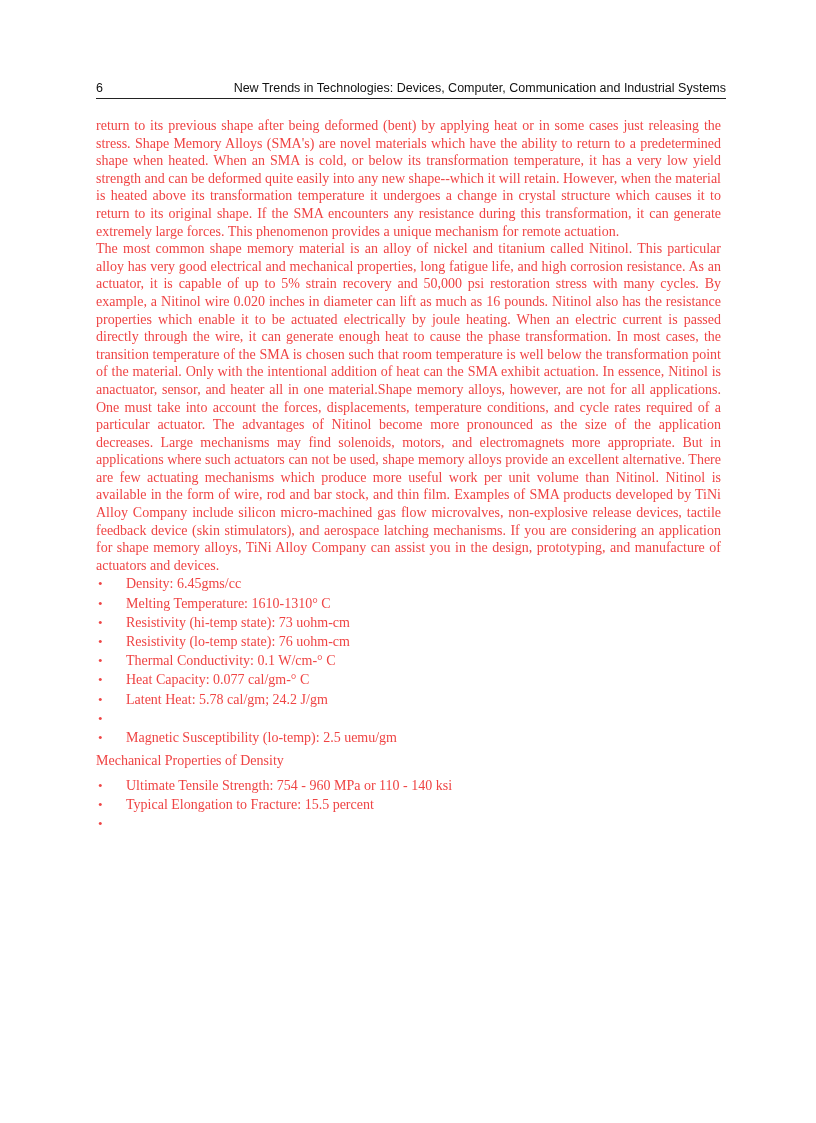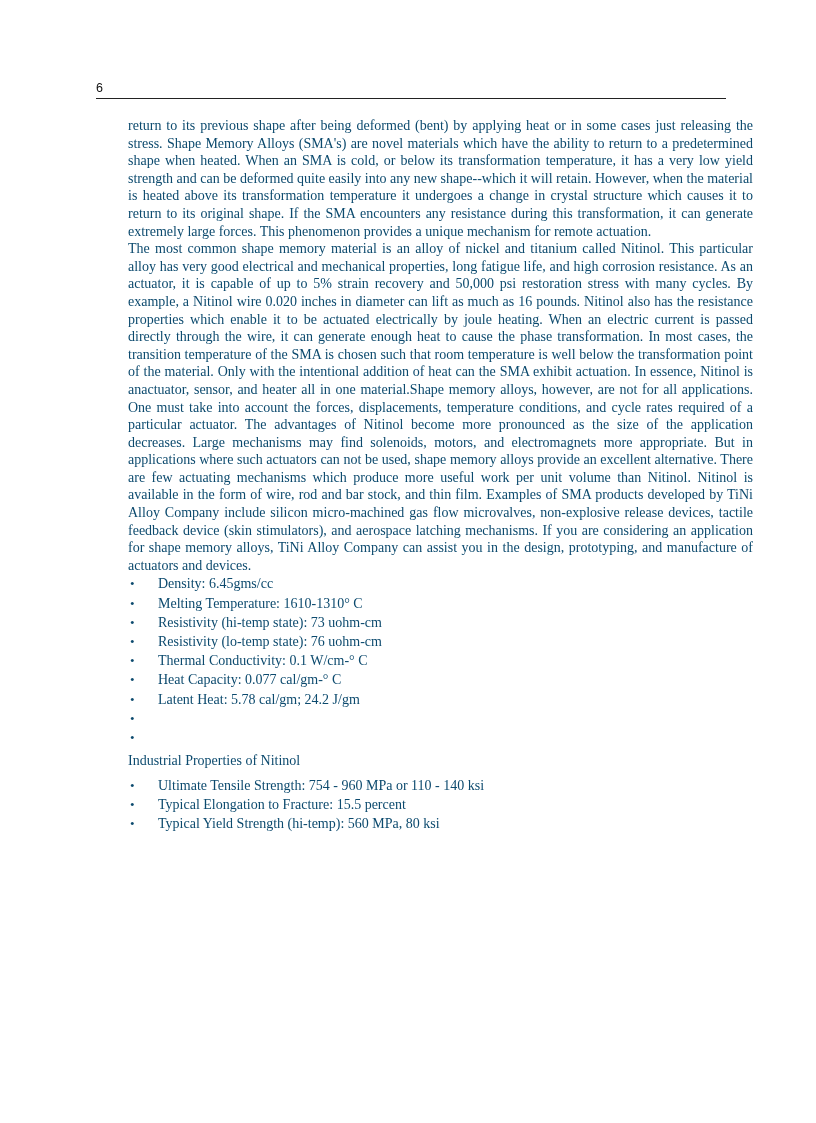--- a/index.html
+++ b/index.html
@@ -7,52 +7,53 @@
     .page { position: absolute; left: 0; top: 0; width: 816px; height: 1123px; background: #fff; }
     .header {
       position: absolute; left: 96px; top: 80px; width: 630px; height: 18px;
       border-bottom: 1px solid #222;
       font-family: "Liberation Sans", sans-serif; font-size: 12.5px; color: #111;
     }
     .header .pagenum { position: absolute; left: 0; top: 1px; }
     .header .title { position: absolute; right: 0; top: 1px; white-space: nowrap; }
     .body {
       position: absolute; left: 96px; top: 117px; width: 625px;
-      font-family: "Liberation Serif", serif; font-size: 14px; line-height: 17.6px; color: #0c4a6e; margin-left: 32px;
+      font-family: "Liberation Serif", serif; font-size: 14px; line-height: 17.6px; color: #ef4444;
     }
     .para { margin: 0; text-align: justify; }
     .heading { margin: 5px 0 6px 0; }
     ul.props { list-style: none; margin: 0 0 5px 0; padding: 0; }
     ul.props li { position: relative; padding-left: 30px; height: 19.2px; line-height: 19.2px; }
     ul.props li .bullet { position: absolute; left: 2px; top: 0; font-size: 13px; }
   </style>
 </head>
 <body>
 
 <div class="page">
   <div class="header">
     <span class="pagenum">6</span>
+    <span class="title">New Trends in Technologies: Devices, Computer, Communication and Industrial Systems</span>
   </div>
 
   <div class="body">
     <p class="para">return to its previous shape after being deformed (bent) by applying heat or in some cases just releasing the stress. Shape Memory Alloys (SMA's) are novel materials which have the ability to return to a predetermined shape when heated. When an SMA is cold, or below its transformation temperature, it has a very low yield strength and can be deformed quite easily into any new shape--which it will retain. However, when the material is heated above its transformation temperature it undergoes a change in crystal structure which causes it to return to its original shape. If the SMA encounters any resistance during this transformation, it can generate extremely large forces. This phenomenon provides a unique mechanism for remote actuation.</p>
     <p class="para">The most common shape memory material is an alloy of nickel and titanium called Nitinol. This particular alloy has very good electrical and mechanical properties, long fatigue life, and high corrosion resistance. As an actuator, it is capable of up to 5% strain recovery and 50,000 psi restoration stress with many cycles. By example, a Nitinol wire 0.020 inches in diameter can lift as much as 16 pounds. Nitinol also has the resistance properties which enable it to be actuated electrically by joule heating. When an electric current is passed directly through the wire, it can generate enough heat to cause the phase transformation. In most cases, the transition temperature of the SMA is chosen such that room temperature is well below the transformation point of the material. Only with the intentional addition of heat can the SMA exhibit actuation. In essence, Nitinol is anactuator, sensor, and heater all in one material.Shape memory alloys, however, are not for all applications. One must take into account the forces, displacements, temperature conditions, and cycle rates required of a particular actuator.  The advantages of Nitinol become more pronounced as the size of the application decreases. Large mechanisms may find solenoids, motors, and electromagnets more appropriate. But in applications where such actuators can not be used, shape memory alloys provide an excellent alternative. There are few actuating mechanisms which produce more useful work per unit volume than Nitinol. Nitinol is available in the form of wire, rod and bar stock, and thin film. Examples of SMA products developed by TiNi Alloy Company include silicon micro-machined gas flow microvalves, non-explosive release devices, tactile feedback device (skin stimulators), and aerospace latching mechanisms. If you are considering an application for shape memory alloys, TiNi Alloy Company can assist you in the design, prototyping, and manufacture of actuators and devices.</p>
 
     <ul class="props">
       <li><span class="bullet">•</span><span>Density: 6.45gms/cc</span></li>
       <li><span class="bullet">•</span><span>Melting Temperature: 1610-1310° C</span></li>
       <li><span class="bullet">•</span><span>Resistivity (hi-temp state): 73 uohm-cm</span></li>
       <li><span class="bullet">•</span><span>Resistivity (lo-temp state): 76 uohm-cm</span></li>
       <li><span class="bullet">•</span><span>Thermal Conductivity: 0.1 W/cm-° C</span></li>
       <li><span class="bullet">•</span><span>Heat Capacity: 0.077 cal/gm-° C</span></li>
       <li><span class="bullet">•</span><span>Latent Heat: 5.78 cal/gm; 24.2 J/gm</span></li>
       <li><span class="bullet">•</span></li>
-      <li><span class="bullet">•</span></li>
+      <li><span class="bullet">•</span><span>Magnetic Susceptibility (lo-temp): 2.5 uemu/gm</span></li>
     </ul>
 
-    <p class="para heading">Industrial Properties of Nitinol</p>
+    <p class="para heading">Mechanical Properties of Density</p>
     <ul class="props">
       <li><span class="bullet">•</span><span>Ultimate Tensile Strength: 754 - 960 MPa or 110 - 140 ksi</span></li>
       <li><span class="bullet">•</span><span>Typical Elongation to Fracture: 15.5 percent</span></li>
-      <li><span class="bullet">•</span><span>Typical Yield Strength (hi-temp): 560 MPa, 80 ksi</span></li>
+      <li><span class="bullet">•</span></li>
     </ul>
   </div>
 </div>
 
 </body></html>

